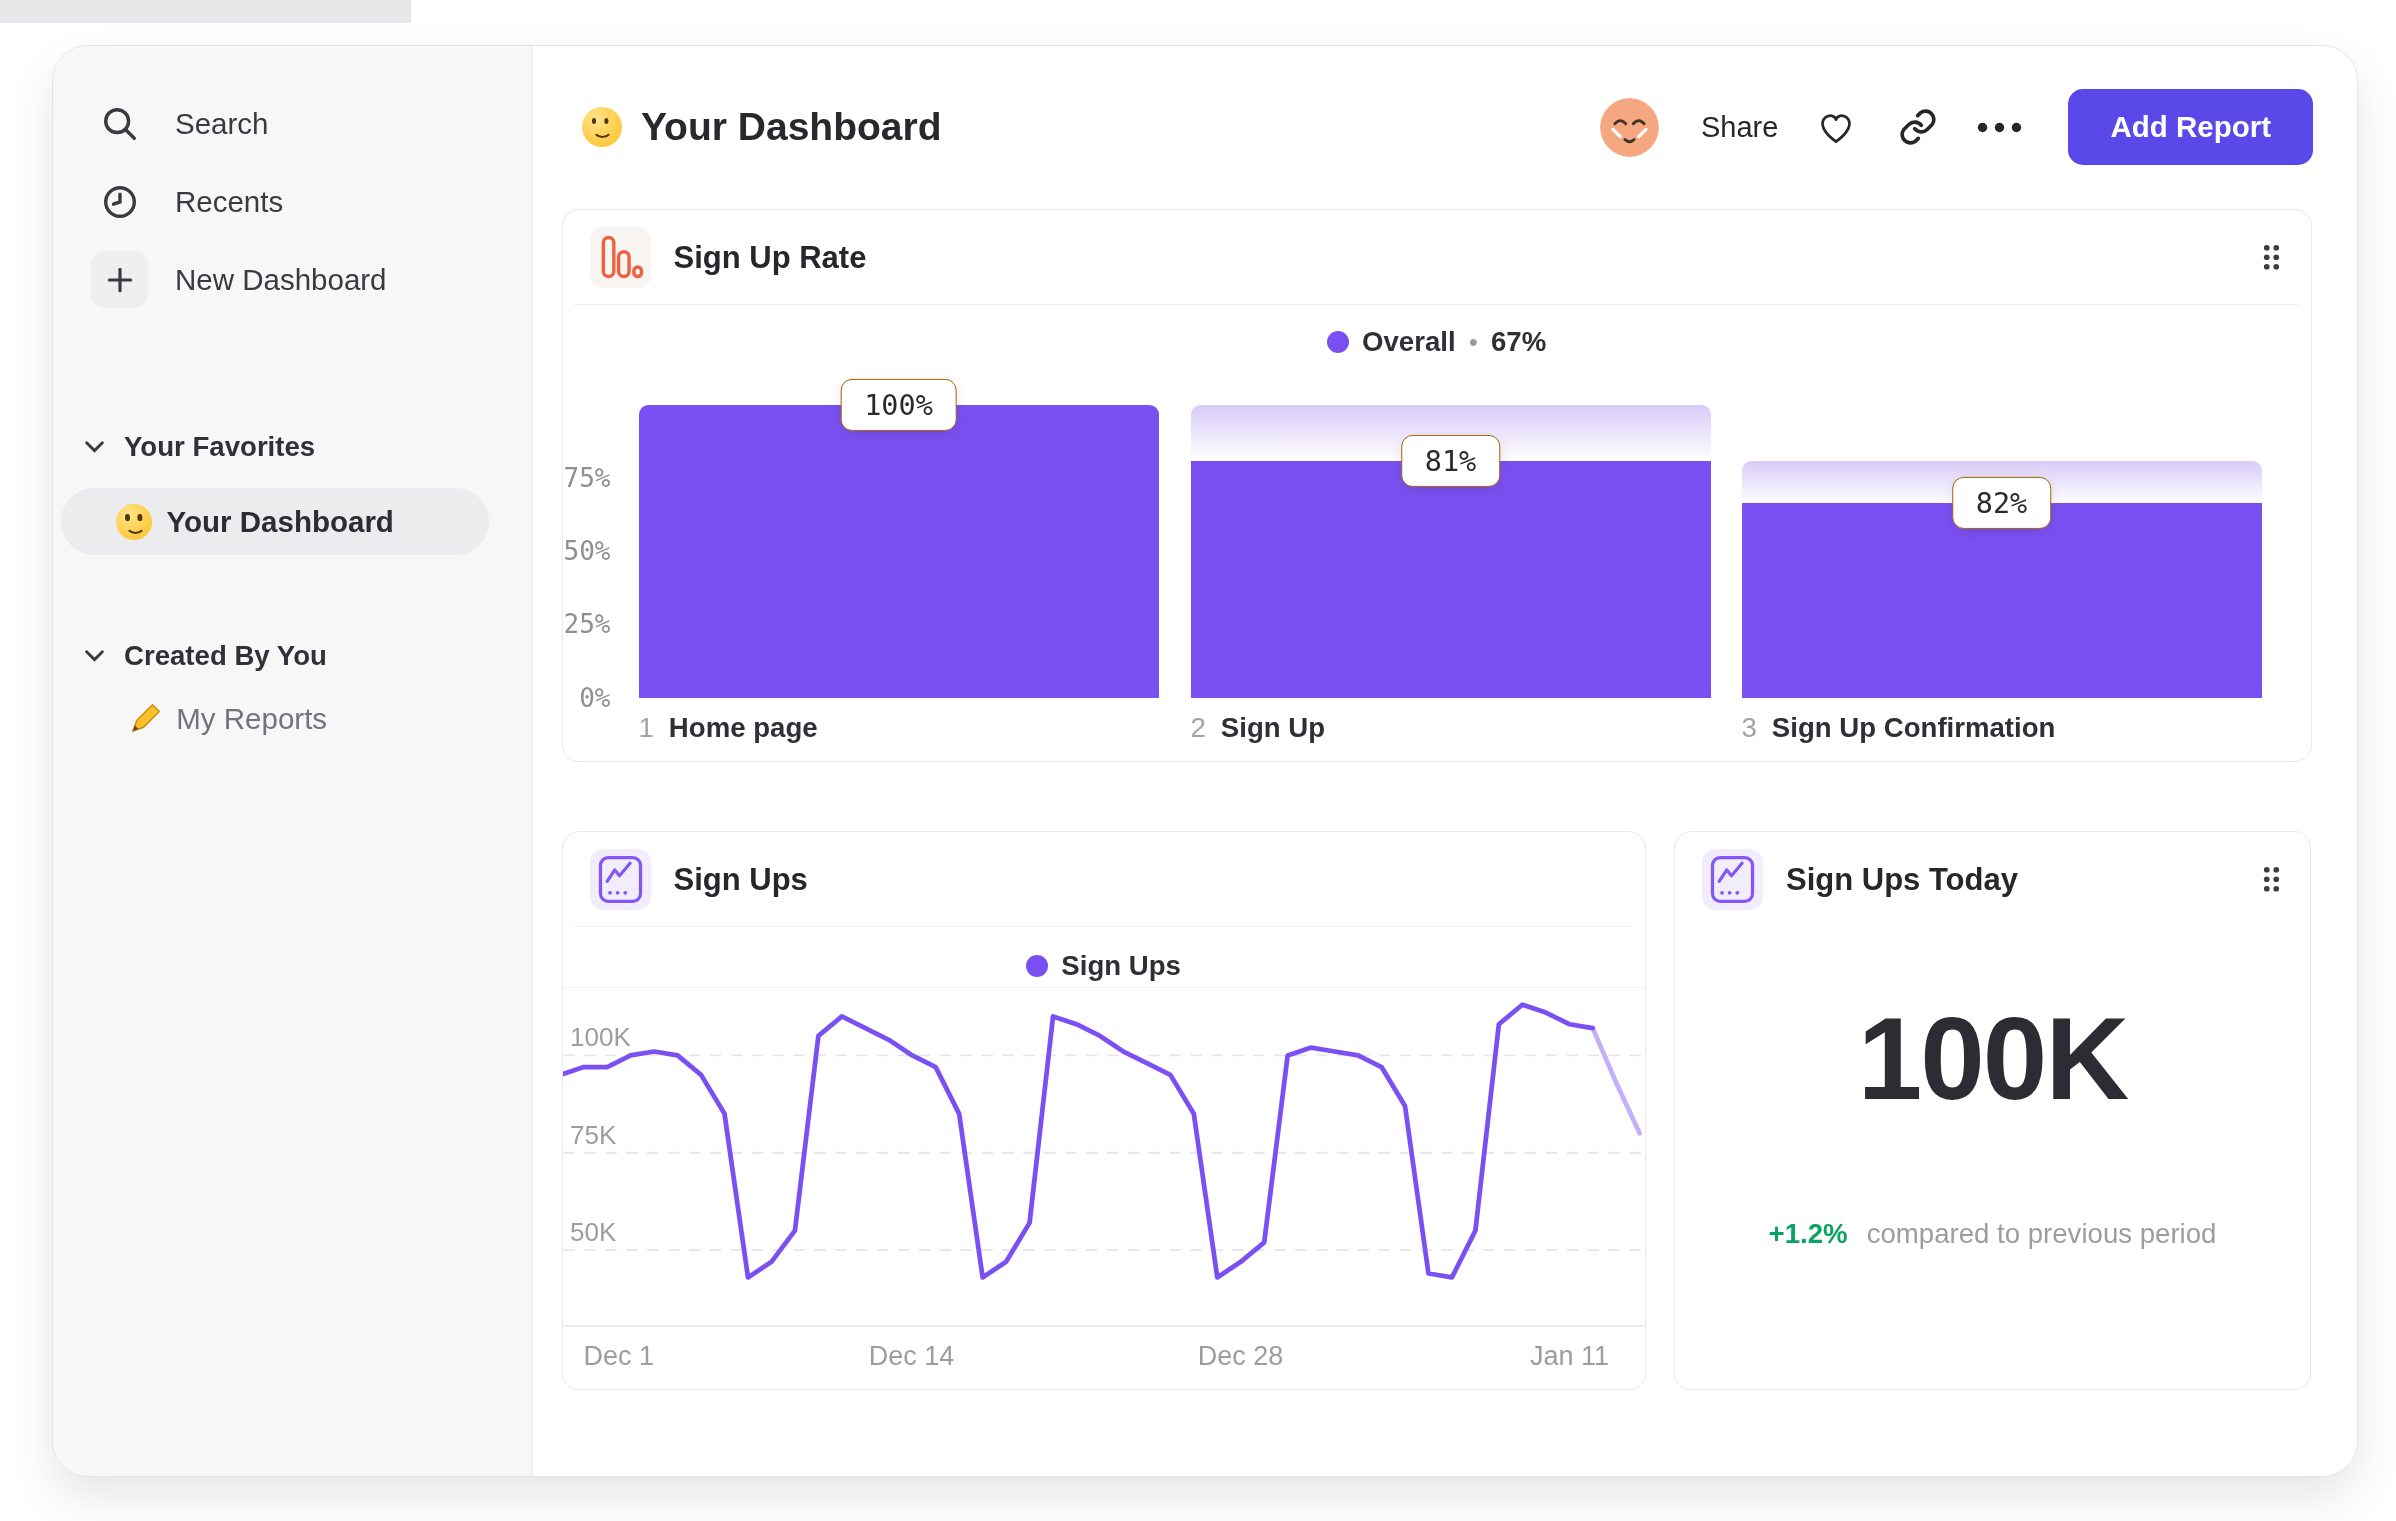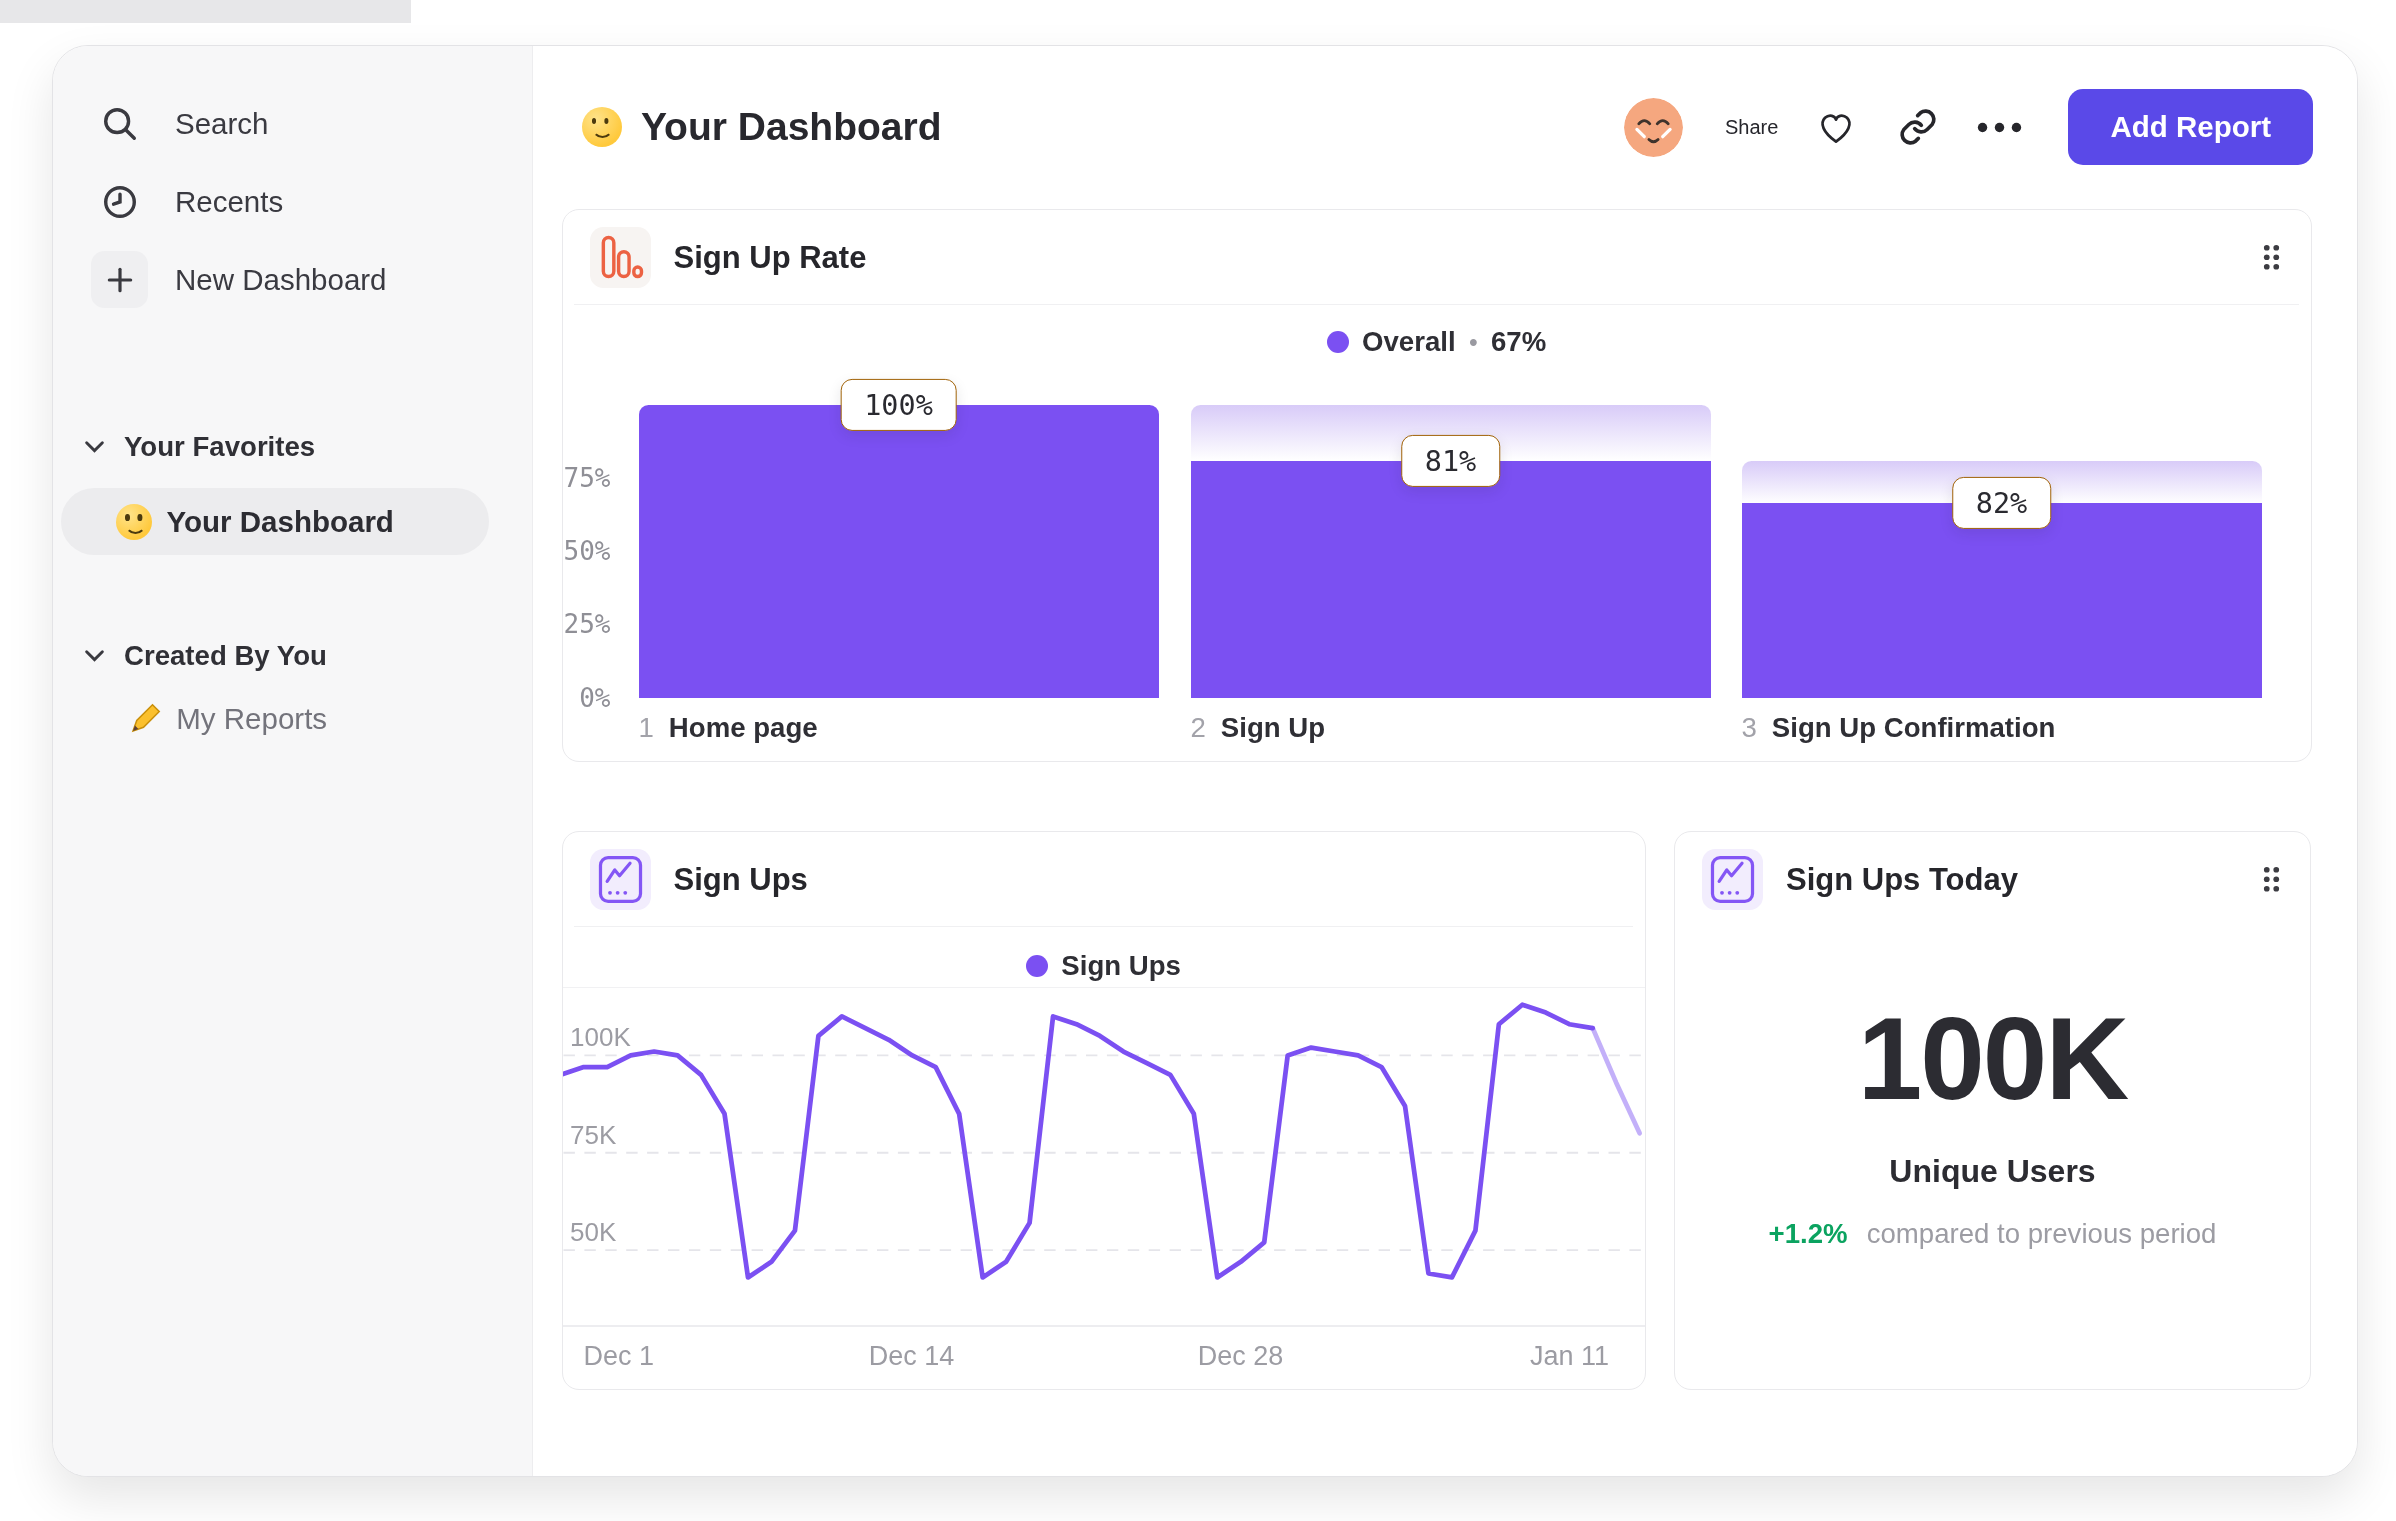--- a/index.html
+++ b/index.html
@@ -40,21 +40,21 @@
                    border:2.4px solid transparent; border-bottom-color:#4C3A0E; border-radius:0 0 17px 17px; }
 
   
   .main { flex:1; position:relative; background:#ffffff; }
 
   .page-header { position:absolute; left:49px; right:44px; top:38px; height:86px; display:flex; align-items:center; }
   .ph-title-smiley { width:40px; height:40px; }
   .page-title { font-size:39px; font-weight:700; color:#28282E; margin-left:19px; }
   .ph-right { margin-left:auto; display:flex; align-items:center; }
   .avatar { width:59px; height:59px; border-radius:50%; overflow:hidden; flex:none; cursor:pointer; }
-  .share-btn { font-size:20px; font-weight:500; color:#26262C; margin:0 27px 0 42px; cursor:pointer; }
+  .share-btn { font-size:29px; font-weight:500; color:#26262C; margin:0 27px 0 42px; cursor:pointer; }
   .icon-btn { width:61px; height:61px; display:flex; align-items:center; justify-content:center; cursor:pointer; }
   .icon-btn + .icon-btn { margin-left:21px; }
   .add-report-btn { margin-left:38px; height:76px; padding:0 42px; border:none; border-radius:15px;
                     background:#5A49E8; color:#fff; font-size:29.5px; font-weight:600;
                     font-family:"Liberation Sans", sans-serif; cursor:pointer; }
 
   
   .card { position:absolute; background:#fff; border:1.9px solid #E9E9EC; border-radius:17px; }
   .card-funnel { left:28.5px;  top:163px; width:1750px; height:553px; }
   .card-line   { left:28.5px;  top:785px; width:1084px; height:559px; }
@@ -340,21 +340,20 @@
             <circle cx="6" cy="5" r="3" fill="#3C3C42"></circle>
               <circle cx="16" cy="5" r="3" fill="#3C3C42"></circle>
             <circle cx="6" cy="15" r="3" fill="#3C3C42"></circle>
               <circle cx="16" cy="15" r="3" fill="#3C3C42"></circle>
             <circle cx="6" cy="25" r="3" fill="#3C3C42"></circle>
               <circle cx="16" cy="25" r="3" fill="#3C3C42"></circle>
           </svg>
         </span>
       </div>
       <div class="kpi-value">100K</div>
-      <div class="kpi-caption">Unique Users</div>
       <div class="kpi-delta-row">
         <span class="kpi-delta">+1.2%</span>
         <span class="kpi-note">compared to previous period</span>
       </div>
     </section>
 
   </main>
 </div>
 
 

